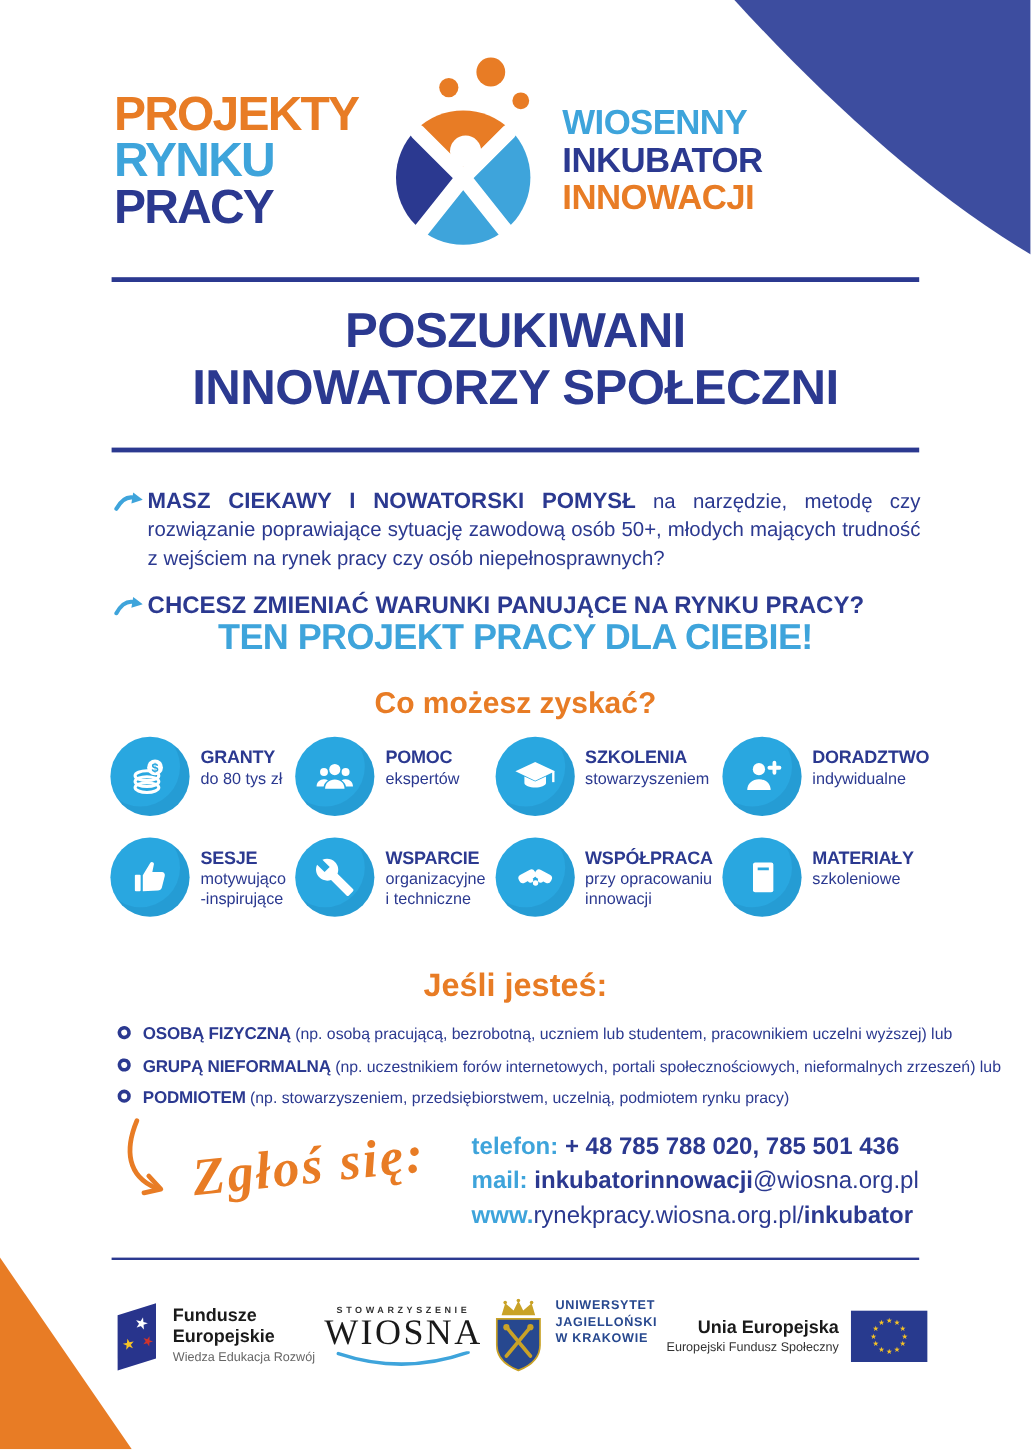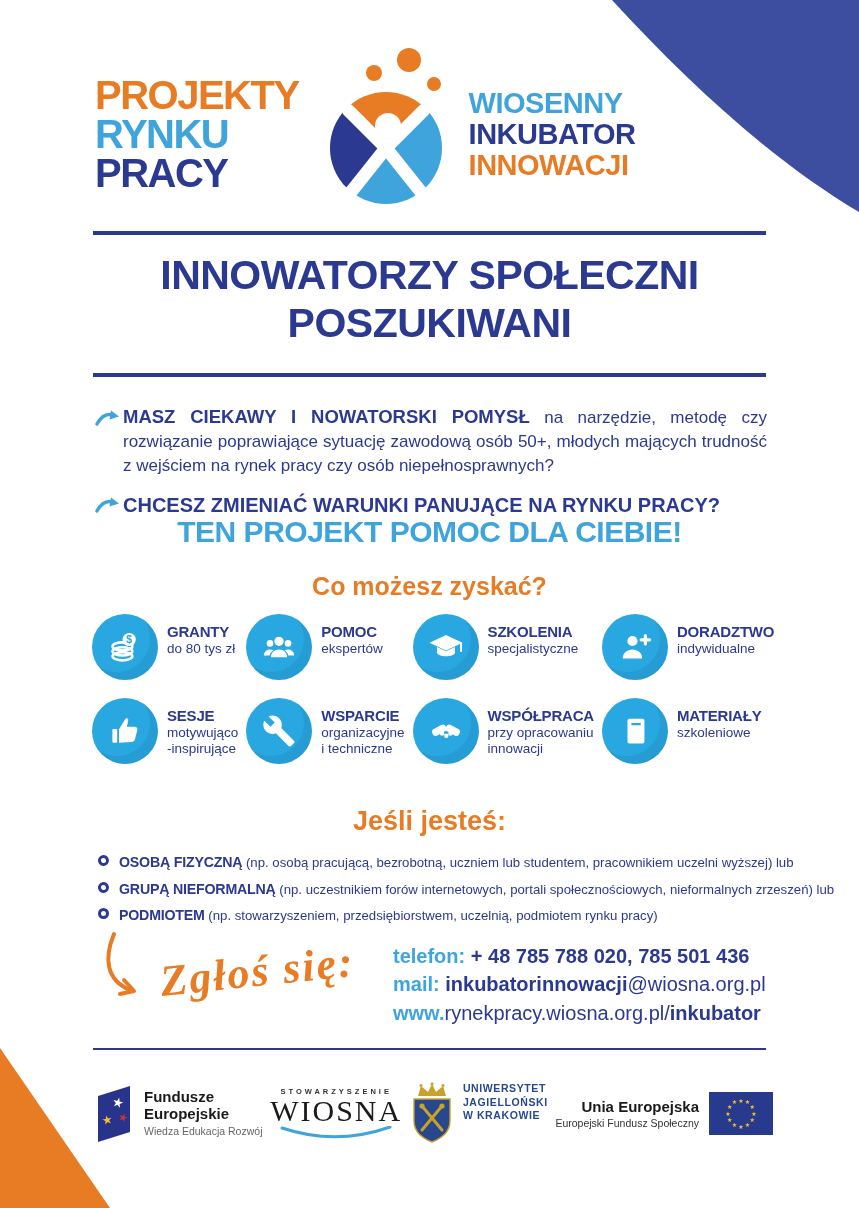--- a/index.html
+++ b/index.html
@@ -136,22 +136,22 @@
     <div class="program">
       <div class="l1">WIOSENNY</div>
       <div class="l2">INKUBATOR</div>
       <div class="l3">INNOWACJI</div>
     </div>
   </div>
 
   <div class="rule rule-1"></div>
 
   <div class="hero">
+    <div>POSZUKIWANI</div>
     <div>INNOWATORZY SPOŁECZNI</div>
-    <div>POSZUKIWANI</div>
   </div>
 
   <div class="rule rule-2"></div>
 
   <div class="intro">
     <div class="intro-row">
       <span class="arrow-cell">
         <svg width="24" height="22" viewBox="0 0 24 22">
           <path d="M2,17 C7,8 13,6 19,8.5" stroke="#3EA4DB" stroke-width="3.4" fill="none" stroke-linecap="round"></path>
           <polygon points="16,3.5 24,9.5 14.5,12.5" fill="#3EA4DB"></polygon>
@@ -163,21 +163,21 @@
       <span class="arrow-cell">
         <svg width="24" height="22" viewBox="0 0 24 22">
           <path d="M2,17 C7,8 13,6 19,8.5" stroke="#3EA4DB" stroke-width="3.4" fill="none" stroke-linecap="round"></path>
           <polygon points="16,3.5 24,9.5 14.5,12.5" fill="#3EA4DB"></polygon>
         </svg>
       </span>
       <span class="intro-text"><b>CHCESZ ZMIENIAĆ WARUNKI PANUJĄCE NA RYNKU PRACY?</b></span>
     </div>
   </div>
 
-  <div class="claim">TEN PROJEKT POMOC DLA CIEBIE!</div>
+  <div class="claim">TEN PROJEKT PRACY DLA CIEBIE!</div>
   <div class="benefits-heading">Co możesz zyskać?</div>
 
   <div class="benefits">
 
     <div class="benefit">
       <div class="bcircle">
         <svg width="36" height="36" viewBox="0 0 24 24">
           <g fill="none" stroke="#fff" stroke-width="1.7">
             <ellipse cx="10.3" cy="18.2" rx="6.6" ry="2.7"></ellipse>
             <ellipse cx="10.3" cy="14.9" rx="6.6" ry="2.7"></ellipse>
@@ -213,21 +213,21 @@
     <div class="benefit">
       <div class="bcircle">
         <svg width="36" height="36" viewBox="0 0 24 24" fill="#fff">
           <polygon points="12,4 23,9.2 12,14.4 1,9.2"></polygon>
           <path d="M6,12 v3.7 c0,1.5 3,2.5 6,2.5 s6,-1 6,-2.5 V12 l-6,2.8 Z"></path>
           <rect x="21.4" y="9.2" width="1.3" height="6"></rect>
         </svg>
       </div>
       <div class="btext">
         <div class="btitle">SZKOLENIA</div>
-        <div class="bdesc">specjalistyczne</div>
+        <div class="bdesc">stowarzyszeniem</div>
       </div>
     </div>
 
     <div class="benefit">
       <div class="bcircle">
         <svg width="36" height="36" viewBox="0 0 24 24">
           <circle cx="10.3" cy="8" r="3.4" fill="#fff"></circle>
           <path d="M3.8,19.6 c0-3.7 2.9-6 6.5-6 s6.5,2.3 6.5,6 Z" fill="#fff"></path>
           <g stroke="#fff" stroke-width="2.1" stroke-linecap="round">
             <line x1="18.9" y1="4.4" x2="18.9" y2="10"></line>

